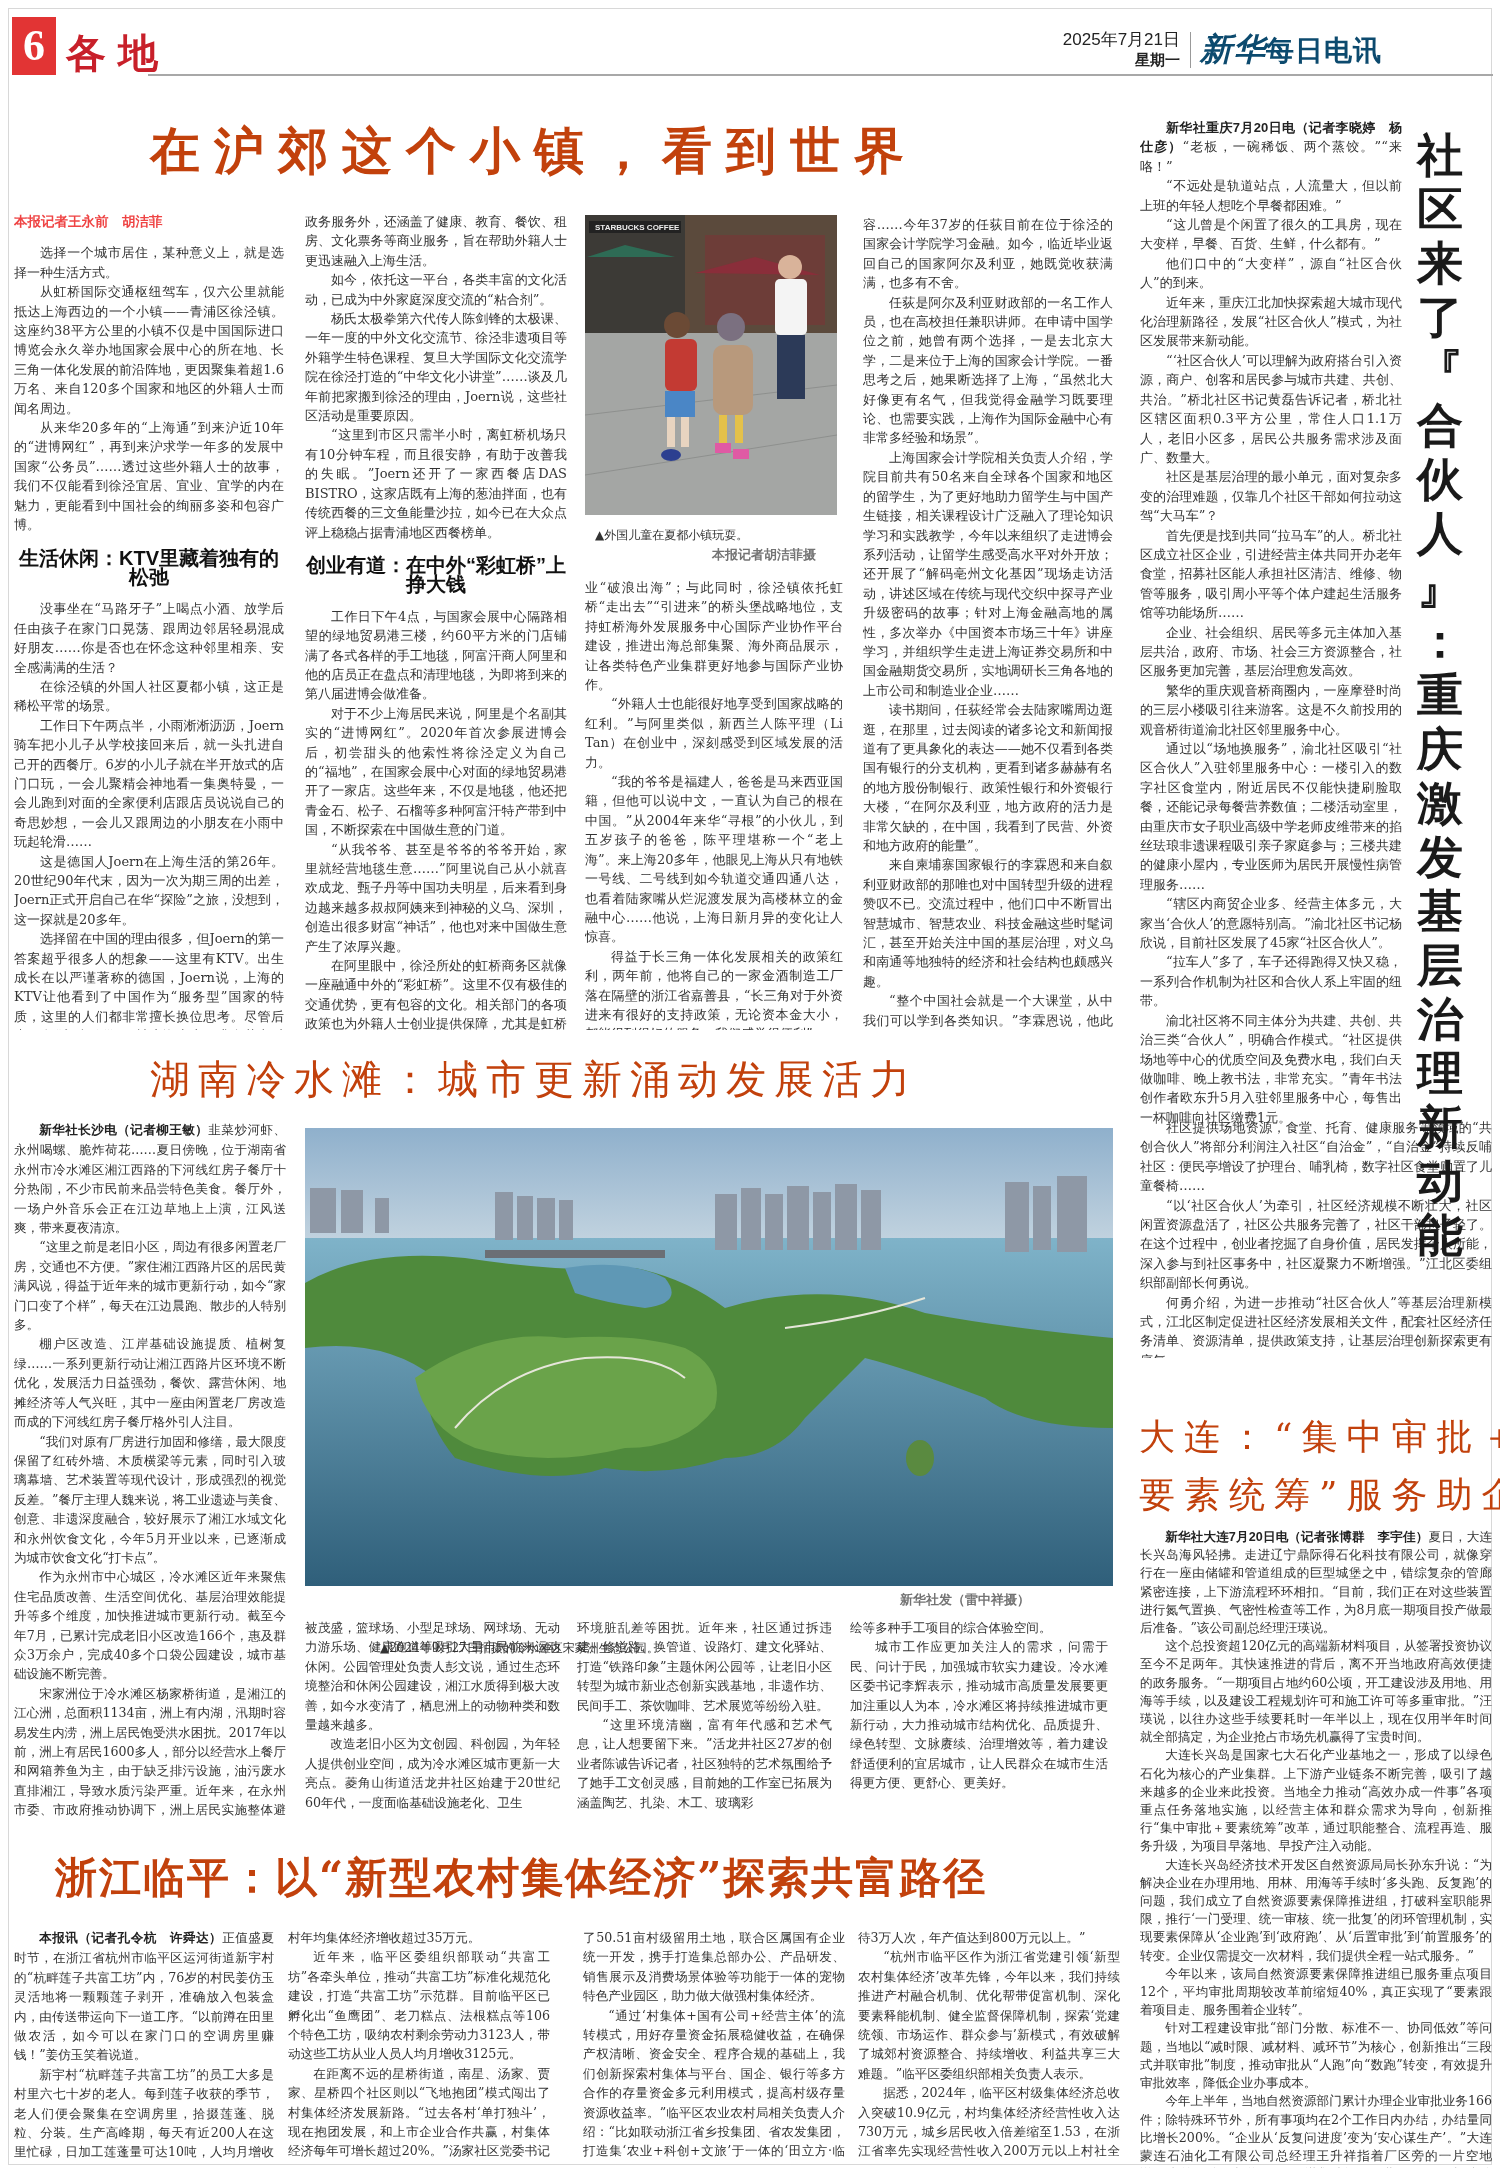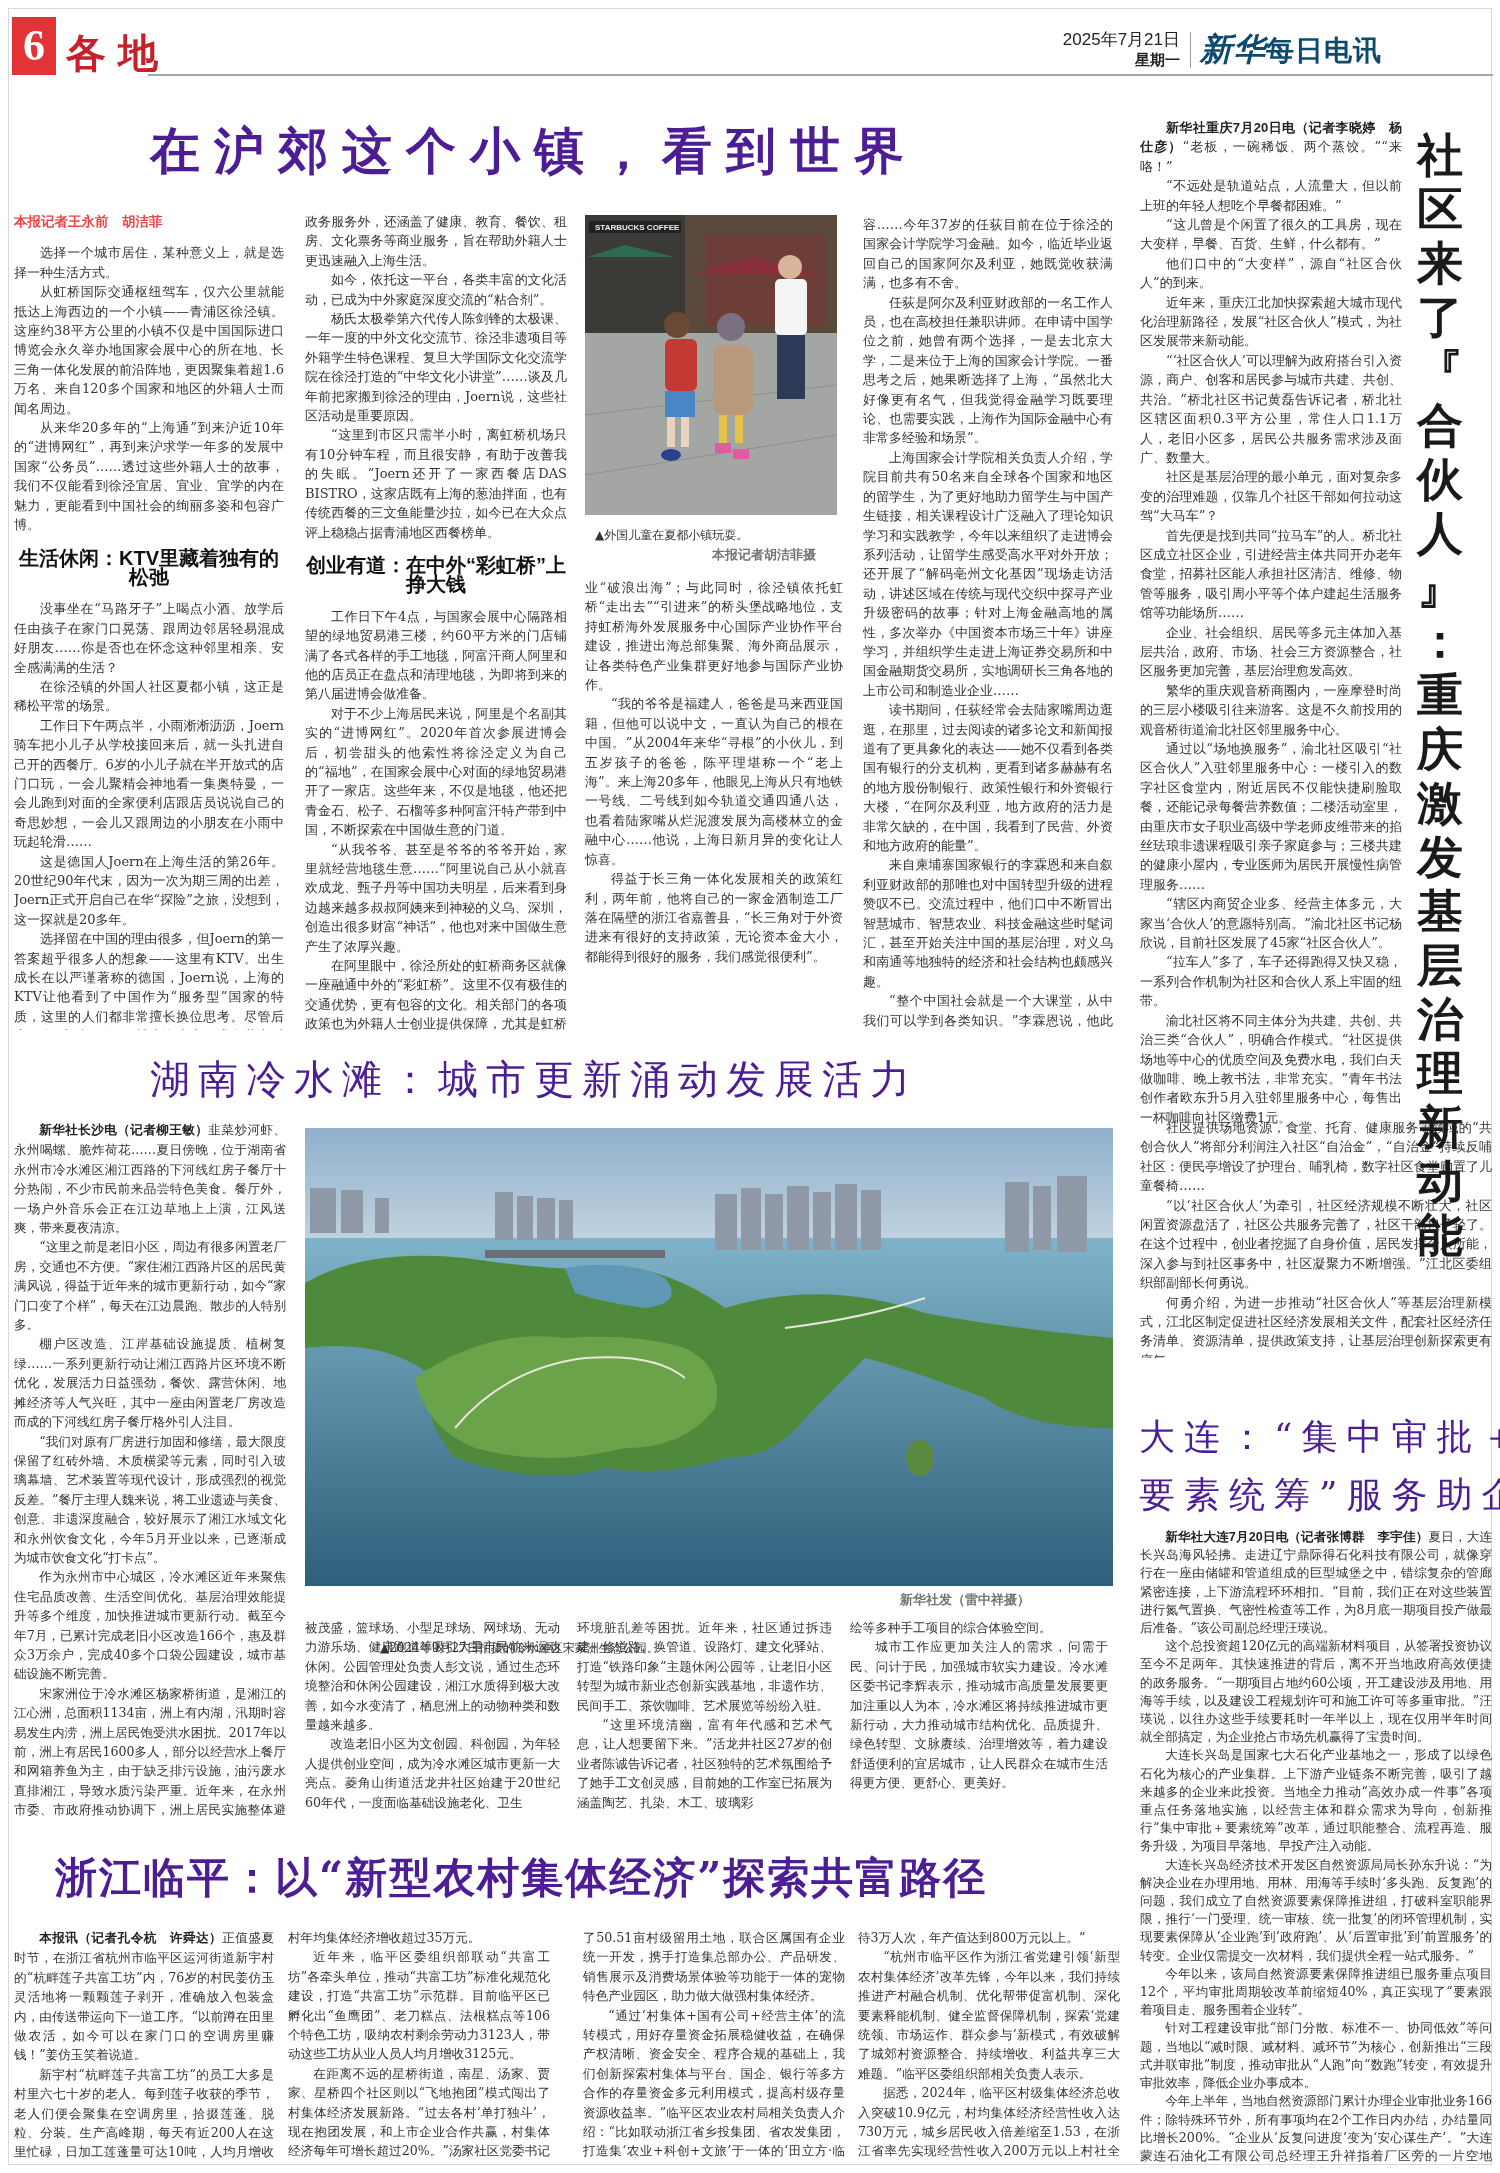--- a/index.html
+++ b/index.html
@@ -10,21 +10,21 @@
 
 .page-num{left:12px;top:17px;width:44px;height:58px;background:#e23434;color:#fff;font-family:"Liberation Serif",serif;font-weight:bold;font-size:44px;line-height:58px;text-align:center}
 .section{left:66px;top:26px;font-family:"Liberation Serif",serif;font-weight:bold;font-size:40px;color:#c8202a;letter-spacing:12px}
 .rule{left:148px;top:74px;width:1345px;height:2px;background:#a8a8a8}
 .date{right:320px;top:30px;text-align:right;font-family:"Liberation Sans",sans-serif;font-size:17px;color:#222;line-height:20px}
 .date .wd{font-weight:bold;font-size:15px}
 .mast-sep{left:1190px;top:32px;width:1px;height:36px;background:#999}
 .logo{left:1200px;top:28px;font-family:"DejaVu Serif",serif;font-size:28px;color:#0c4a6e;font-weight:bold;letter-spacing:1px}
 .logo .script{font-style:italic;font-size:32px}
 
-.hl{font-family:"DejaVu Serif",serif;font-weight:bold;color:#4c1d95;white-space:nowrap}
+.hl{font-family:"DejaVu Serif",serif;font-weight:bold;color:#c2410c;white-space:nowrap}
 .h1{left:150px;top:118px;font-size:50px;letter-spacing:14px}
 .h2{left:150px;top:1052px;font-size:40px;letter-spacing:8px;font-weight:normal}
 .h3{left:55px;top:1850px;font-size:42px;letter-spacing:2px}
 .h4{left:1139px;top:1408px;font-size:36px;letter-spacing:9px;line-height:58px;font-weight:normal}
 .vhead{left:1410px;top:128px;width:60px;font-family:"DejaVu Serif",serif;font-weight:bold;font-size:46px;line-height:54px;text-align:center;color:#1a1a1a}
 .vhead span{display:block}
 
 .col{font-size:13px;line-height:19.4px;color:#333;text-align:justify;overflow:hidden}
 .col p{text-indent:2em}
 .col p.noind{text-indent:0}
@@ -109,20 +109,21 @@
     <circle cx="205" cy="52" r="12" fill="#d9b39a"></circle>
     <rect x="190" y="64" width="32" height="56" rx="5" fill="#f4f4f4"></rect>
     <rect x="192" y="120" width="28" height="64" fill="#2c3a58"></rect>
   </svg>
 </div>
 <div class="abs caption" style="left:595px;top:527px;">▲外国儿童在夏都小镇玩耍。</div>
 <div class="abs credit" style="left:712px;top:546px;">本报记者胡洁菲摄</div>
 
 <div class="abs col" style="left:585px;top:578px;width:258px;height:452px;">
   <p class="noind">业“破浪出海”；与此同时，徐泾镇依托虹桥“走出去”“引进来”的桥头堡战略地位，支持虹桥海外发展服务中心国际产业协作平台建设，推进出海总部集聚、海外商品展示，让各类特色产业集群更好地参与国际产业协作。</p>
+  <p>“外籍人士也能很好地享受到国家战略的红利。”与阿里类似，新西兰人陈平理（Li Tan）在创业中，深刻感受到区域发展的活力。</p>
   <p>“我的爷爷是福建人，爸爸是马来西亚国籍，但他可以说中文，一直认为自己的根在中国。”从2004年来华“寻根”的小伙儿，到五岁孩子的爸爸，陈平理堪称一个“老上海”。来上海20多年，他眼见上海从只有地铁一号线、二号线到如今轨道交通四通八达，也看着陆家嘴从烂泥渡发展为高楼林立的金融中心……他说，上海日新月异的变化让人惊喜。</p>
   <p>得益于长三角一体化发展相关的政策红利，两年前，他将自己的一家金酒制造工厂落在隔壁的浙江省嘉善县，“长三角对于外资进来有很好的支持政策，无论资本金大小，都能得到很好的服务，我们感觉很便利”。</p>
 
 </div>
 
 <div class="abs col" style="left:863px;top:215px;width:250px;height:815px;">
   <p class="noind">容……今年37岁的任荻目前在位于徐泾的国家会计学院学习金融。如今，临近毕业返回自己的国家阿尔及利亚，她既觉收获满满，也多有不舍。</p>
   <p>任荻是阿尔及利亚财政部的一名工作人员，也在高校担任兼职讲师。在申请中国学位之前，她曾有两个选择，一是去北京大学，二是来位于上海的国家会计学院。一番思考之后，她果断选择了上海，“虽然北大好像更有名气，但我觉得金融学习既要理论、也需要实践，上海作为国际金融中心有非常多经验和场景”。</p>
   <p>上海国家会计学院相关负责人介绍，学院目前共有50名来自全球各个国家和地区的留学生，为了更好地助力留学生与中国产生链接，相关课程设计广泛融入了理论知识学习和实践教学，今年以来组织了走进博会系列活动，让留学生感受高水平对外开放；还开展了“解码亳州文化基因”现场走访活动，讲述区域在传统与现代交织中探寻产业升级密码的故事；针对上海金融高地的属性，多次举办《中国资本市场三十年》讲座学习，并组织学生走进上海证券交易所和中国金融期货交易所，实地调研长三角各地的上市公司和制造业企业……</p>
   <p>读书期间，任荻经常会去陆家嘴周边逛逛，在那里，过去阅读的诸多论文和新闻报道有了更具象化的表达——她不仅看到各类国有银行的分支机构，更看到诸多赫赫有名的地方股份制银行、政策性银行和外资银行大楼，“在阿尔及利亚，地方政府的活力是非常欠缺的，在中国，我看到了民营、外资和地方政府的能量”。</p>

